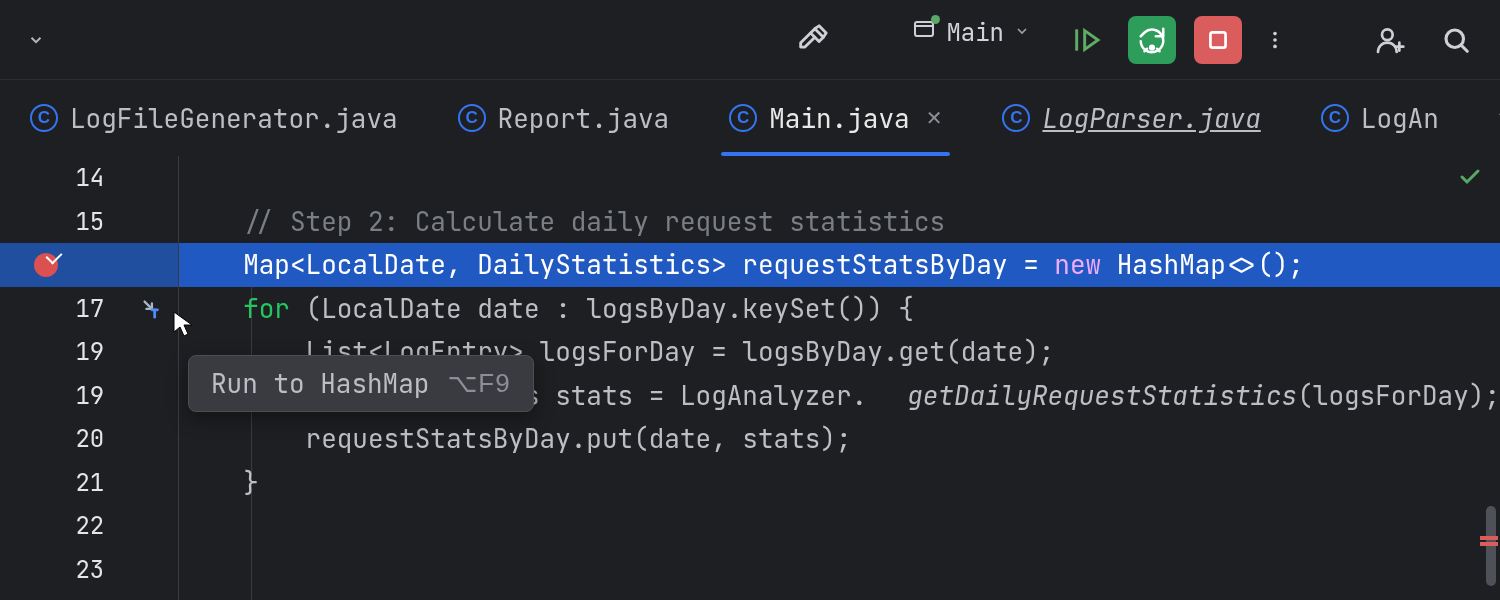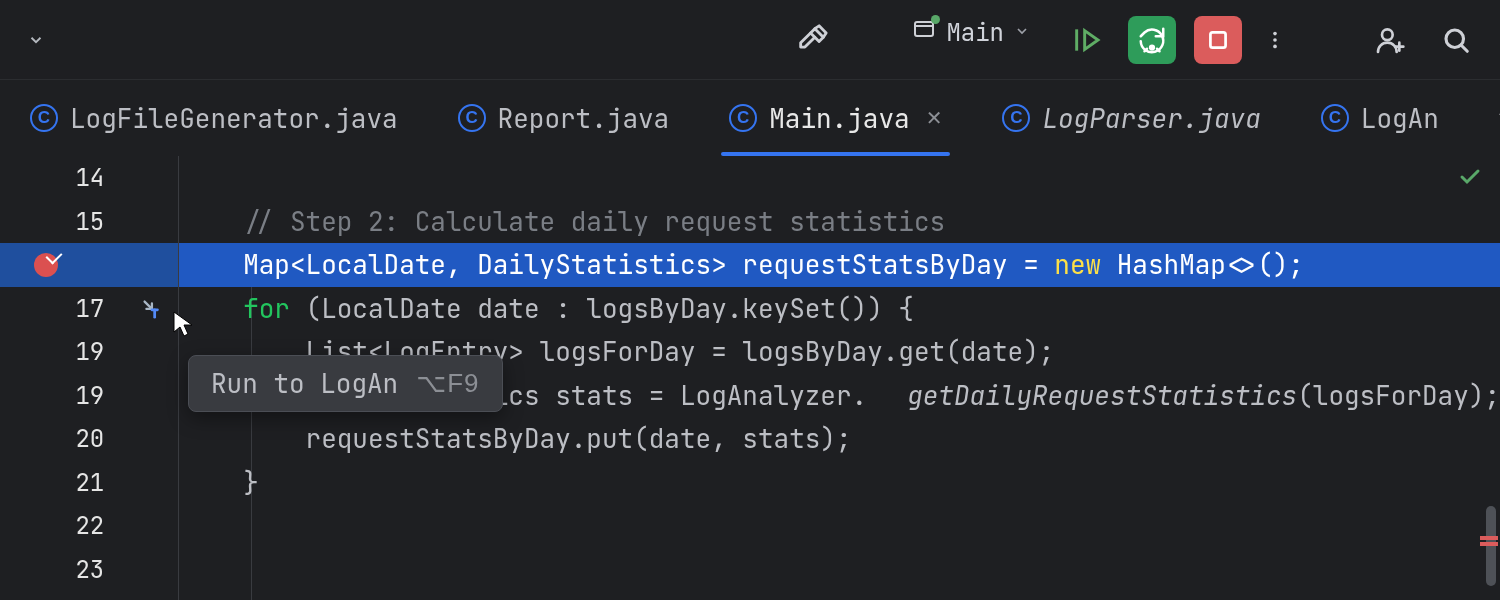--- a/index.html
+++ b/index.html
@@ -11,21 +11,21 @@
   .tb-btn.red { background:#db5c5c; }
   .run-config { display:flex; align-items:flex-start; gap:10px; height:46px; padding:0 14px; border-radius:8px; cursor:pointer; font-size:24px; color:#d0d3da; }
   .run-config .cfg-icon { position:relative; }
   .run-config .dot { position:absolute; top:-2px; right:-4px; width:9px; height:9px; border-radius:50%; background:#59a869; }
   .chev { font-family:sans-serif; }
   .tabstrip { height:76px; display:flex; align-items:stretch; position:relative; }
   .tab { display:flex; align-items:center; gap:12px; padding:0 30px; font-size:26px; color:#bcbec4; cursor:pointer; position:relative; }
   .tab.active { color:#e8e8e8; }
   .tab.active::after { content:""; position:absolute; left:22px; right:22px; bottom:0; height:4px; background:#3574f0; border-radius:2px; }
   .tab .fname { white-space:nowrap; }
-  .tab .fname.italic { font-style:italic; }
+  .tab .fname.italic { font-style:italic;text-decoration:underline; }
   .tab .close { color:#8c8f95; font-family:sans-serif; font-size:20px; margin-left:4px; }
   .tab-tools { margin-left:auto; display:flex; align-items:center; gap:20px; padding:0 26px; }
   .class-icon { width:28px; height:28px; border-radius:50%; border:2.5px solid #3574f0; display:flex; align-items:center; justify-content:center; color:#3574f0; font-family:sans-serif; font-weight:600; font-size:17px; line-height:0; }
   .editor { position:relative; height:calc(600px - 80px - 76px); display:flex; font-size:26px; }
   .gutter { width:145px; display:flex; flex-direction:column; }
   .gutter-feedback { position:absolute; right:18px; top:6px; }
   .line { height:43.5px; display:flex; align-items:center; position:relative; }
   .gut-line { justify-content:flex-end; padding-right:20px; color:#e5e5e5; font-size:24px; position:relative; }
   .gut-line.current { background:#1f4f9e; color:#c5d4ef; }
   .gut-line .bp { position:absolute; left:34px; width:24px; height:24px; border-radius:50%; background:#db5050; }
@@ -192,41 +192,41 @@
     <div class="fold-cell"></div>
     <div class="fold-cell"></div>
     <div class="fold-cell"></div>
     <div class="fold-cell"></div>
   </div>
 
   <div class="code">
     <div class="indent-guide" style="top:88px;bottom:0"></div>
     <div class="line code-line"></div>
     <div class="line code-line"><span class="comment">// Step 2: Calculate daily request statistics</span></div>
-    <div class="line code-line current"><span>Map&lt;LocalDate, DailyStatistics&gt; requestStatsByDay = </span><span class="kw" style="color:#fde047">new</span><span> HashMap&lt;&gt;();</span></div>
+    <div class="line code-line current"><span>Map&lt;LocalDate, DailyStatistics&gt; requestStatsByDay = </span><span class="kw" style="color:#f0abfc">new</span><span> HashMap&lt;&gt;();</span></div>
     <div class="line code-line"><span class="kw">for</span><span> (LocalDate date : logsByDay.keySet()) {</span></div>
     <div class="line code-line"><span>    List&lt;LogEntry&gt; logsForDay = logsByDay.get(date);</span></div>
     <div class="line code-line"><span>    DailyStatistics stats = LogAnalyzer.</span><span class="m-italic">getDailyRequestStatistics</span><span>(logsForDay);</span></div>
     <div class="line code-line"><span>    requestStatsByDay.put(date, stats);</span></div>
     <div class="line code-line"><span>}</span></div>
     <div class="line code-line"></div>
   </div>
 
   <div class="gutter-feedback">
     <svg width="24" height="24" viewBox="0 0 24 24" fill="none" stroke="#59a869" stroke-width="3" stroke-linecap="round">
         <polyline points="4 12 9 17 20 6"></polyline>
       </svg>
   </div>
   <div class="scroll-thumb" style="top:350px;height:80px"></div>
   <div class="marker-red" style="top:380px"></div>
   <div class="marker-red" style="top:386px"></div>
 </div>
 
 <div class="tooltip">
-  <span>Run to LogAn</span>
+  <span>Run to HashMap</span>
   <span class="shortcut">⌥F9</span>
 </div>
 
 <div class="cursor-arrow">
   <svg width="24" height="30" viewBox="0 0 24 30">
       <path d="M2 2 L2 22 L8 17 L12 26 L16 24 L12 15 L20 15 Z" fill="#ffffff" stroke="#000" stroke-width="1"></path>
     </svg>
 </div>
 
 </body></html>

